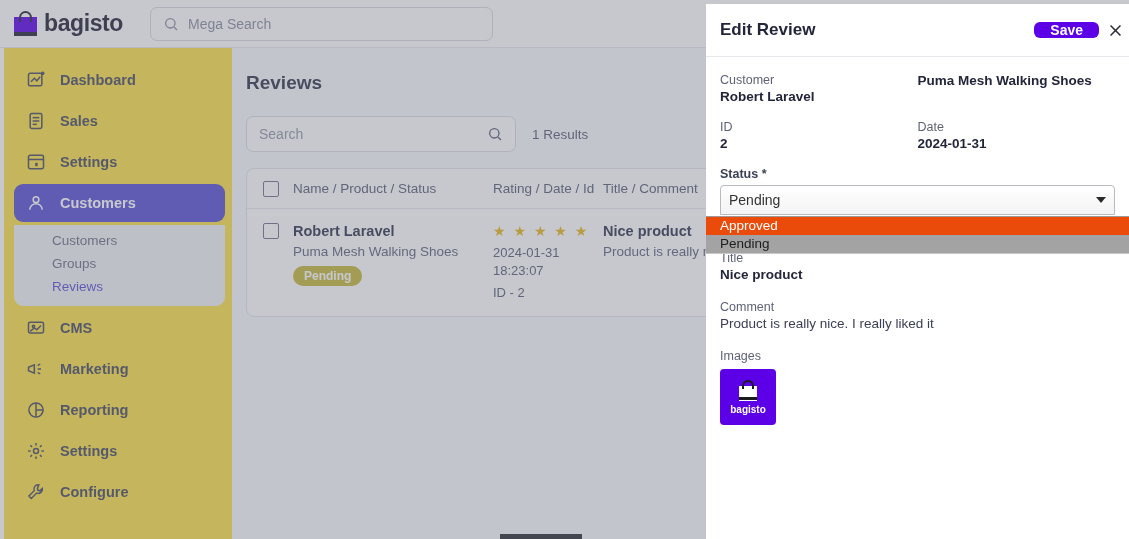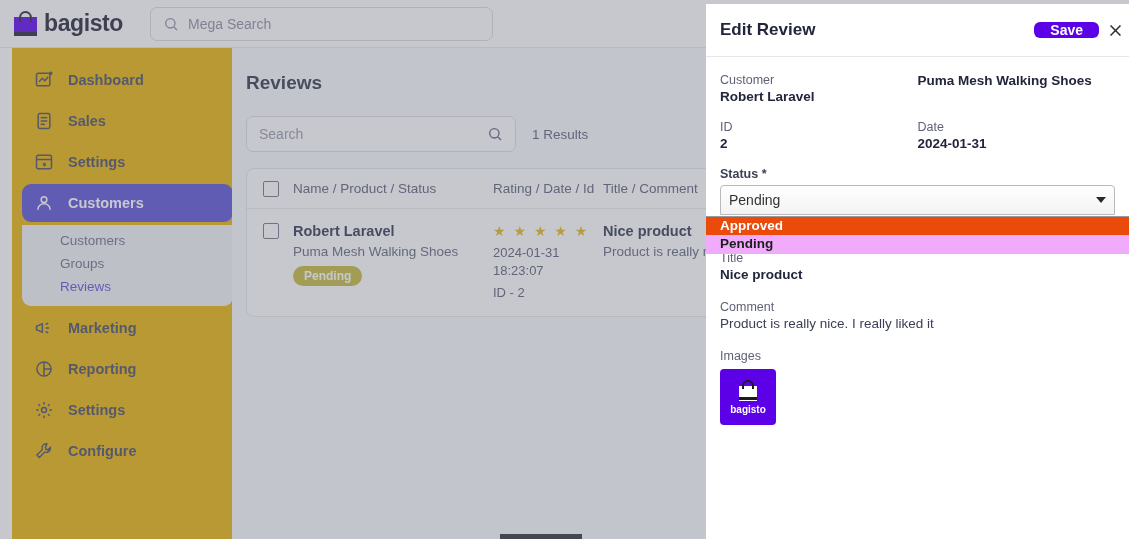--- a/index.html
+++ b/index.html
@@ -39,22 +39,22 @@
   .megasearch {
     margin-left: 20px; width: 343px; height: 34px;
     border: 1px solid #d9dade; border-radius: 7px;
     display: flex; align-items: center; gap: 9px; padding: 0 12px;
     background: #fff;
   }
   .megasearch .ph { font-size: 14px; color: #8e8fa0; }
 
   
   .sidebar {
-    position: absolute; left: 12px; top: 48px; width: 232px; height: 491px;
-    background: #eab308; border-right: 1px solid #e9e9ed; padding-top: 10px;
+    position: absolute; left: 4px; top: 48px; width: 232px; height: 491px;
+    background: #fde047; border-right: 1px solid #e9e9ed; padding-top: 10px;
   }
   .nav-item {
     display: flex; align-items: center; gap: 14px;
     height: 38px; margin: 3px 10px; padding: 0 12px;
     border-radius: 9px; color: #4a4d62; font-size: 14.5px; font-weight: 600;
     cursor: pointer;
   }
   .nav-item.active { background: #5c51d4; color: #ffffff; }
   .nav-ico { width: 20px; height: 20px; flex: 0 0 20px; display:block; }
   .sub-wrap { background: #f3f3f6; border-radius: 0 0 9px 9px; margin: 0 10px; padding: 4px 0 8px 0; }
@@ -131,23 +131,22 @@
   .select-box {
     height: 30px; border: 1px solid #b9babf; border-radius: 4px 4px 0 0;
     background: linear-gradient(#ffffff,#f3f3f3);
     display: flex; align-items: center; padding: 0 8px;
     font-size: 14px; color: #333; cursor: pointer;
   }
   .select-box .sel-val { flex: 1; }
   .caret { width: 0; height: 0; border-left: 5px solid transparent; border-right: 5px solid transparent; border-top: 6px solid #2a2a2a; }
   .options {
     position: absolute; left: -14px; top: 31px; width: 423px;
-    background: #f0abfc; border-top: 1px solid #9a9a9a; border-bottom: 1px solid #c8c8c8;
+    background: #a3a3a3; border-top: 1px solid #9a9a9a; border-bottom: 1px solid #c8c8c8;
     z-index: 5;
-    font-weight: bold;
   }
   .opt { font-size: 13.5px; color: #1d1d1d; padding: 1px 0 1px 14px; line-height: 16px; cursor: pointer; }
   .opt.hl { background: #ea4b0a; color: #ffffff; }
 
   .rating-row { margin-top: 4px; }
   .rating-row .stars { font-size: 15px; color: #e8b820; }
 
   .thumb {
     width: 56px; height: 56px; background: #5c00e8; border-radius: 4px;
     display: flex; flex-direction: column; align-items: center; justify-content: center; gap: 3px;
@@ -214,20 +213,28 @@
         <svg class="nav-ico" viewBox="0 0 24 24" fill="none" stroke="currentColor" stroke-width="1.8">
           <circle cx="12" cy="8" r="3.4"></circle>
             <path d="M4.5 20c0-4.2 3.4-7 7.5-7s7.5 2.8 7.5 7"></path>
         </svg>
         <span>Customers</span>
       </div>
       <div class="sub-wrap">
         <div class="sub-item">Customers</div>
         <div class="sub-item">Groups</div>
         <div class="sub-item cur">Reviews</div>
+      </div>
+      <div class="nav-item">
+        <svg class="nav-ico" viewBox="0 0 24 24" fill="none" stroke="currentColor" stroke-width="1.8">
+          <rect x="3" y="5" width="18" height="13" rx="2"></rect>
+            <circle cx="9" cy="10" r="1.4"></circle>
+            <polyline points="5,16 10,12 13,14 18,9"></polyline>
+        </svg>
+        <span>CMS</span>
       </div>
       <div class="nav-item">
         <svg class="nav-ico" viewBox="0 0 24 24" fill="none" stroke="currentColor" stroke-width="1.8">
           <path d="M3 10v4l7 3V7z"></path>
             <line x1="14" y1="8" x2="17" y2="6"></line>
             <line x1="14" y1="12" x2="18" y2="12"></line>
             <line x1="14" y1="16" x2="17" y2="18"></line>
         </svg>
         <span>Marketing</span>
       </div>

